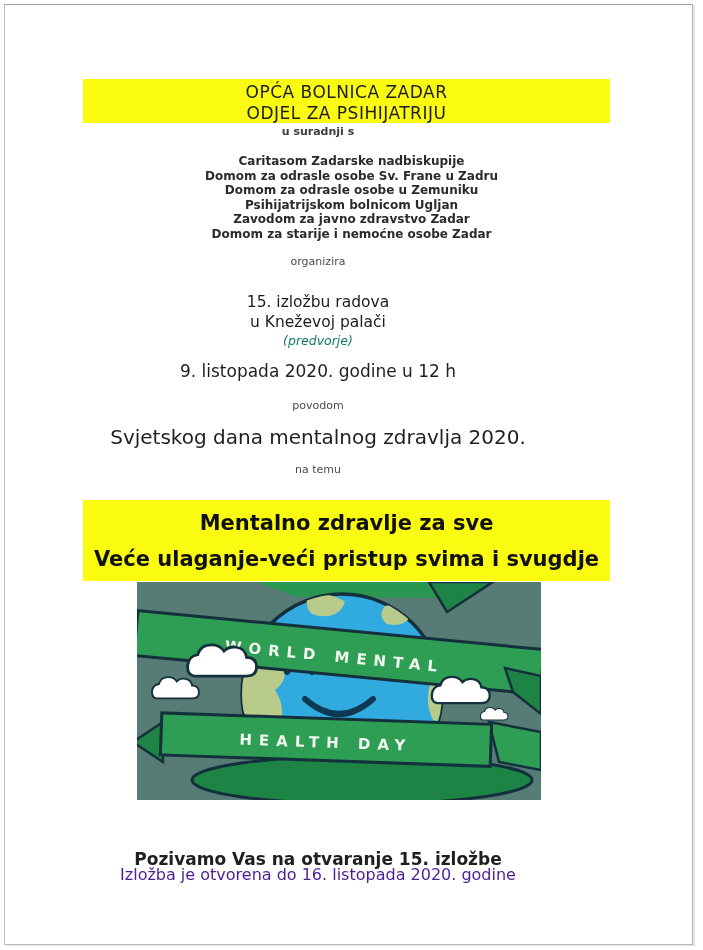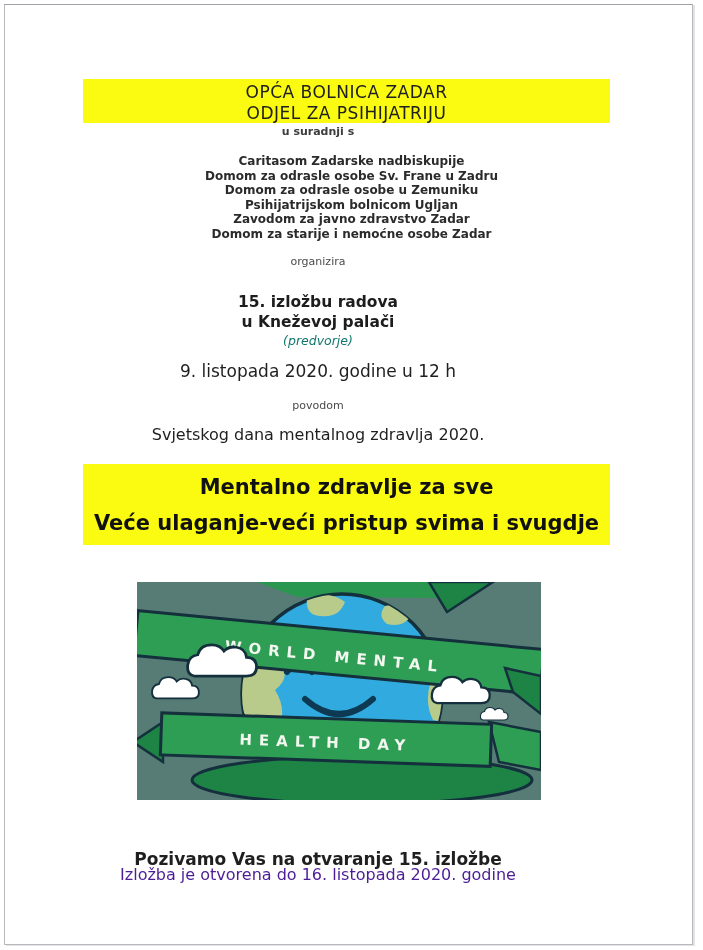--- a/index.html
+++ b/index.html
@@ -15,27 +15,27 @@
   }
   .line{position:absolute;left:0;width:636px;text-align:center;white-space:nowrap;}
   .hl{
     position:absolute;left:83px;width:527px;background:#fbfb11;text-align:center;
   }
   .hl-header{top:79px;height:44px;font-size:17px;line-height:21px;color:#202020;padding-top:3px;box-sizing:border-box;letter-spacing:0.5px;}
   .collab{top:125px;font-size:11px;font-weight:700;color:#3d3d3d;}
   .partners{position:absolute;left:0;top:154px;width:703px;text-align:center;font-size:12px;font-weight:700;line-height:14.6px;color:#2b2b2b;}
   .small-label{font-size:11px;color:#4a4a4a;}
   .organizes{top:255px;text-align:center;}
-  .event-title{top:293px;font-size:15.5px;font-weight:700;line-height:19.5px;color:#1d1d1d;}
+  .event-title{top:293px;font-size:15.5px;font-weight:400;line-height:19.5px;color:#1d1d1d;}
   .venue{top:333px;font-size:12.5px;font-style:italic;color:#0f766e;text-align:center;}
   .datetime{top:361px;font-size:17px;color:#1f1f1f;}
   .povodom{top:399px;}
-  .occasion{top:425px;font-size:16px;color:#1f1f1f;}
+  .occasion{top:425px;font-size:20px;color:#1f1f1f;}
   .natemu{top:463px;}
-  .hl-theme{top:464px;height:81px;font-size:21px;font-weight:700;color:#111111;padding-top:5px;box-sizing:border-box;}
+  .hl-theme{top:500px;height:81px;font-size:21px;font-weight:700;color:#111111;padding-top:5px;box-sizing:border-box;}
   .hl-theme .theme-line{display:block;line-height:36px;}
   .illustration{
     position:absolute;left:137px;top:582px;width:404px;height:218px;overflow:hidden;
   }
   .footer1{top:849px;font-size:17px;font-weight:700;color:#1f1f1f;}
   .footer2{top:865px;font-size:16px;color:#4c1d95;}
   svg text{font-family:"DejaVu Sans","Liberation Sans",sans-serif;}
 </style>
 </head>
 <body>

